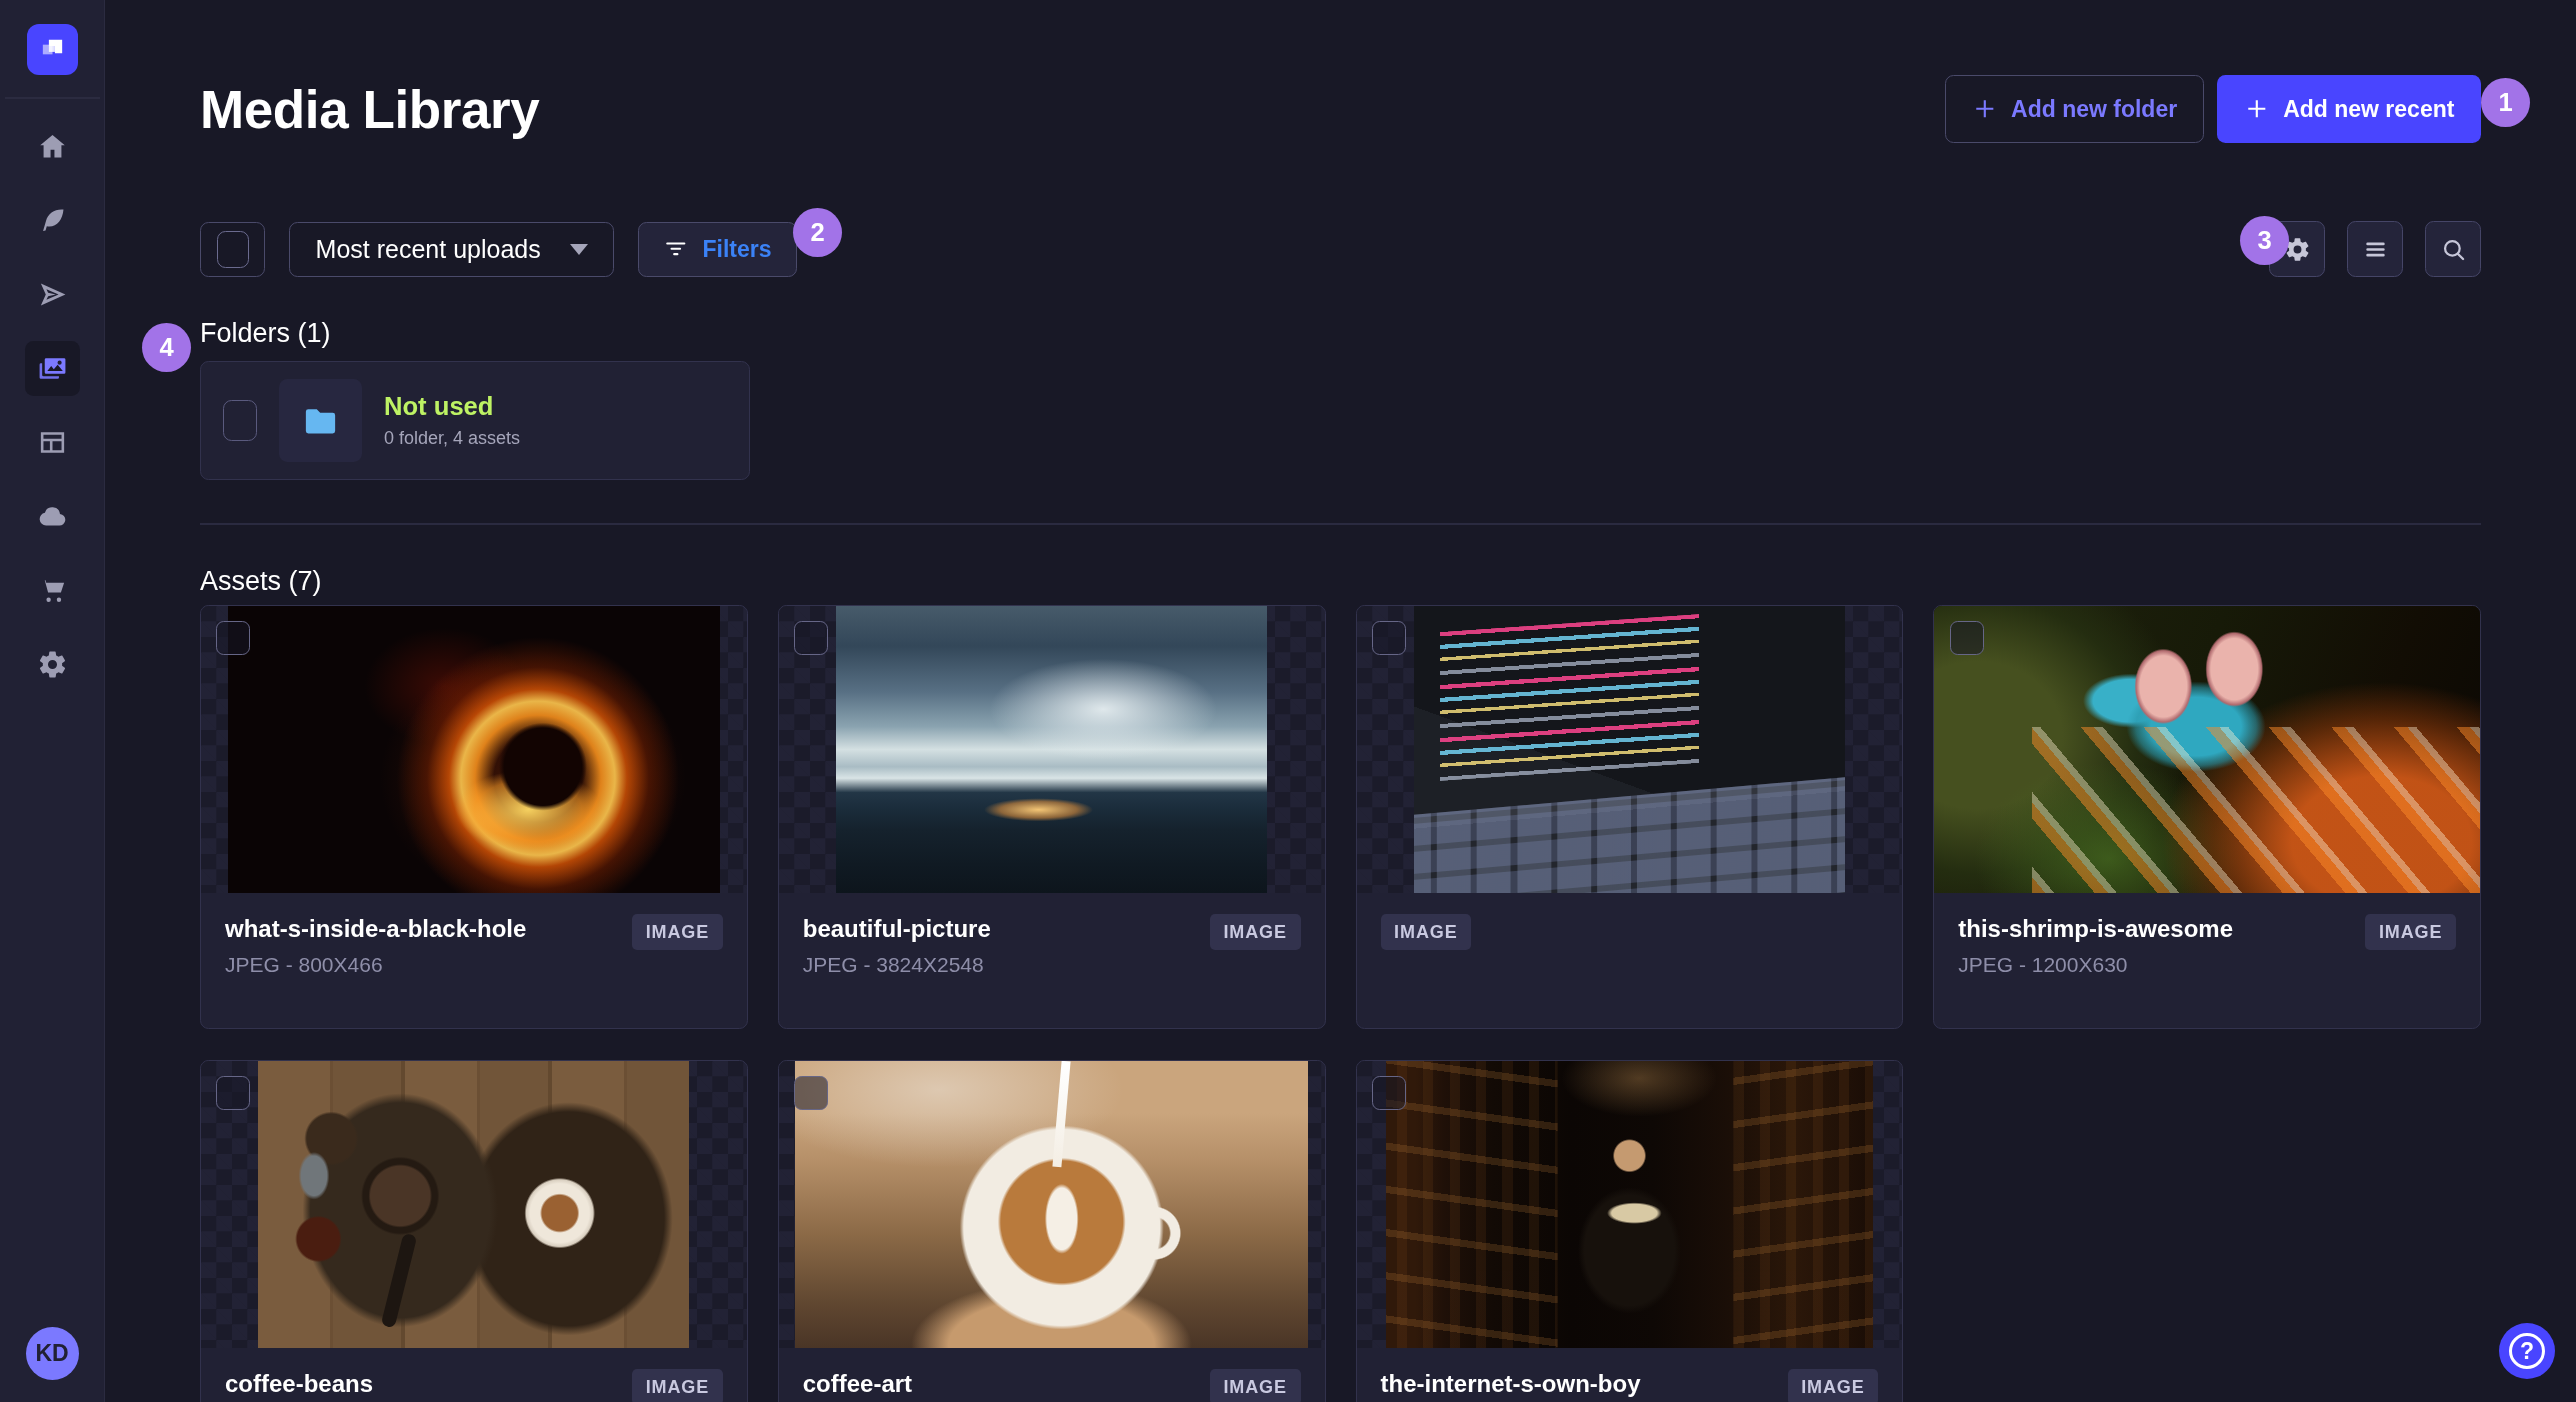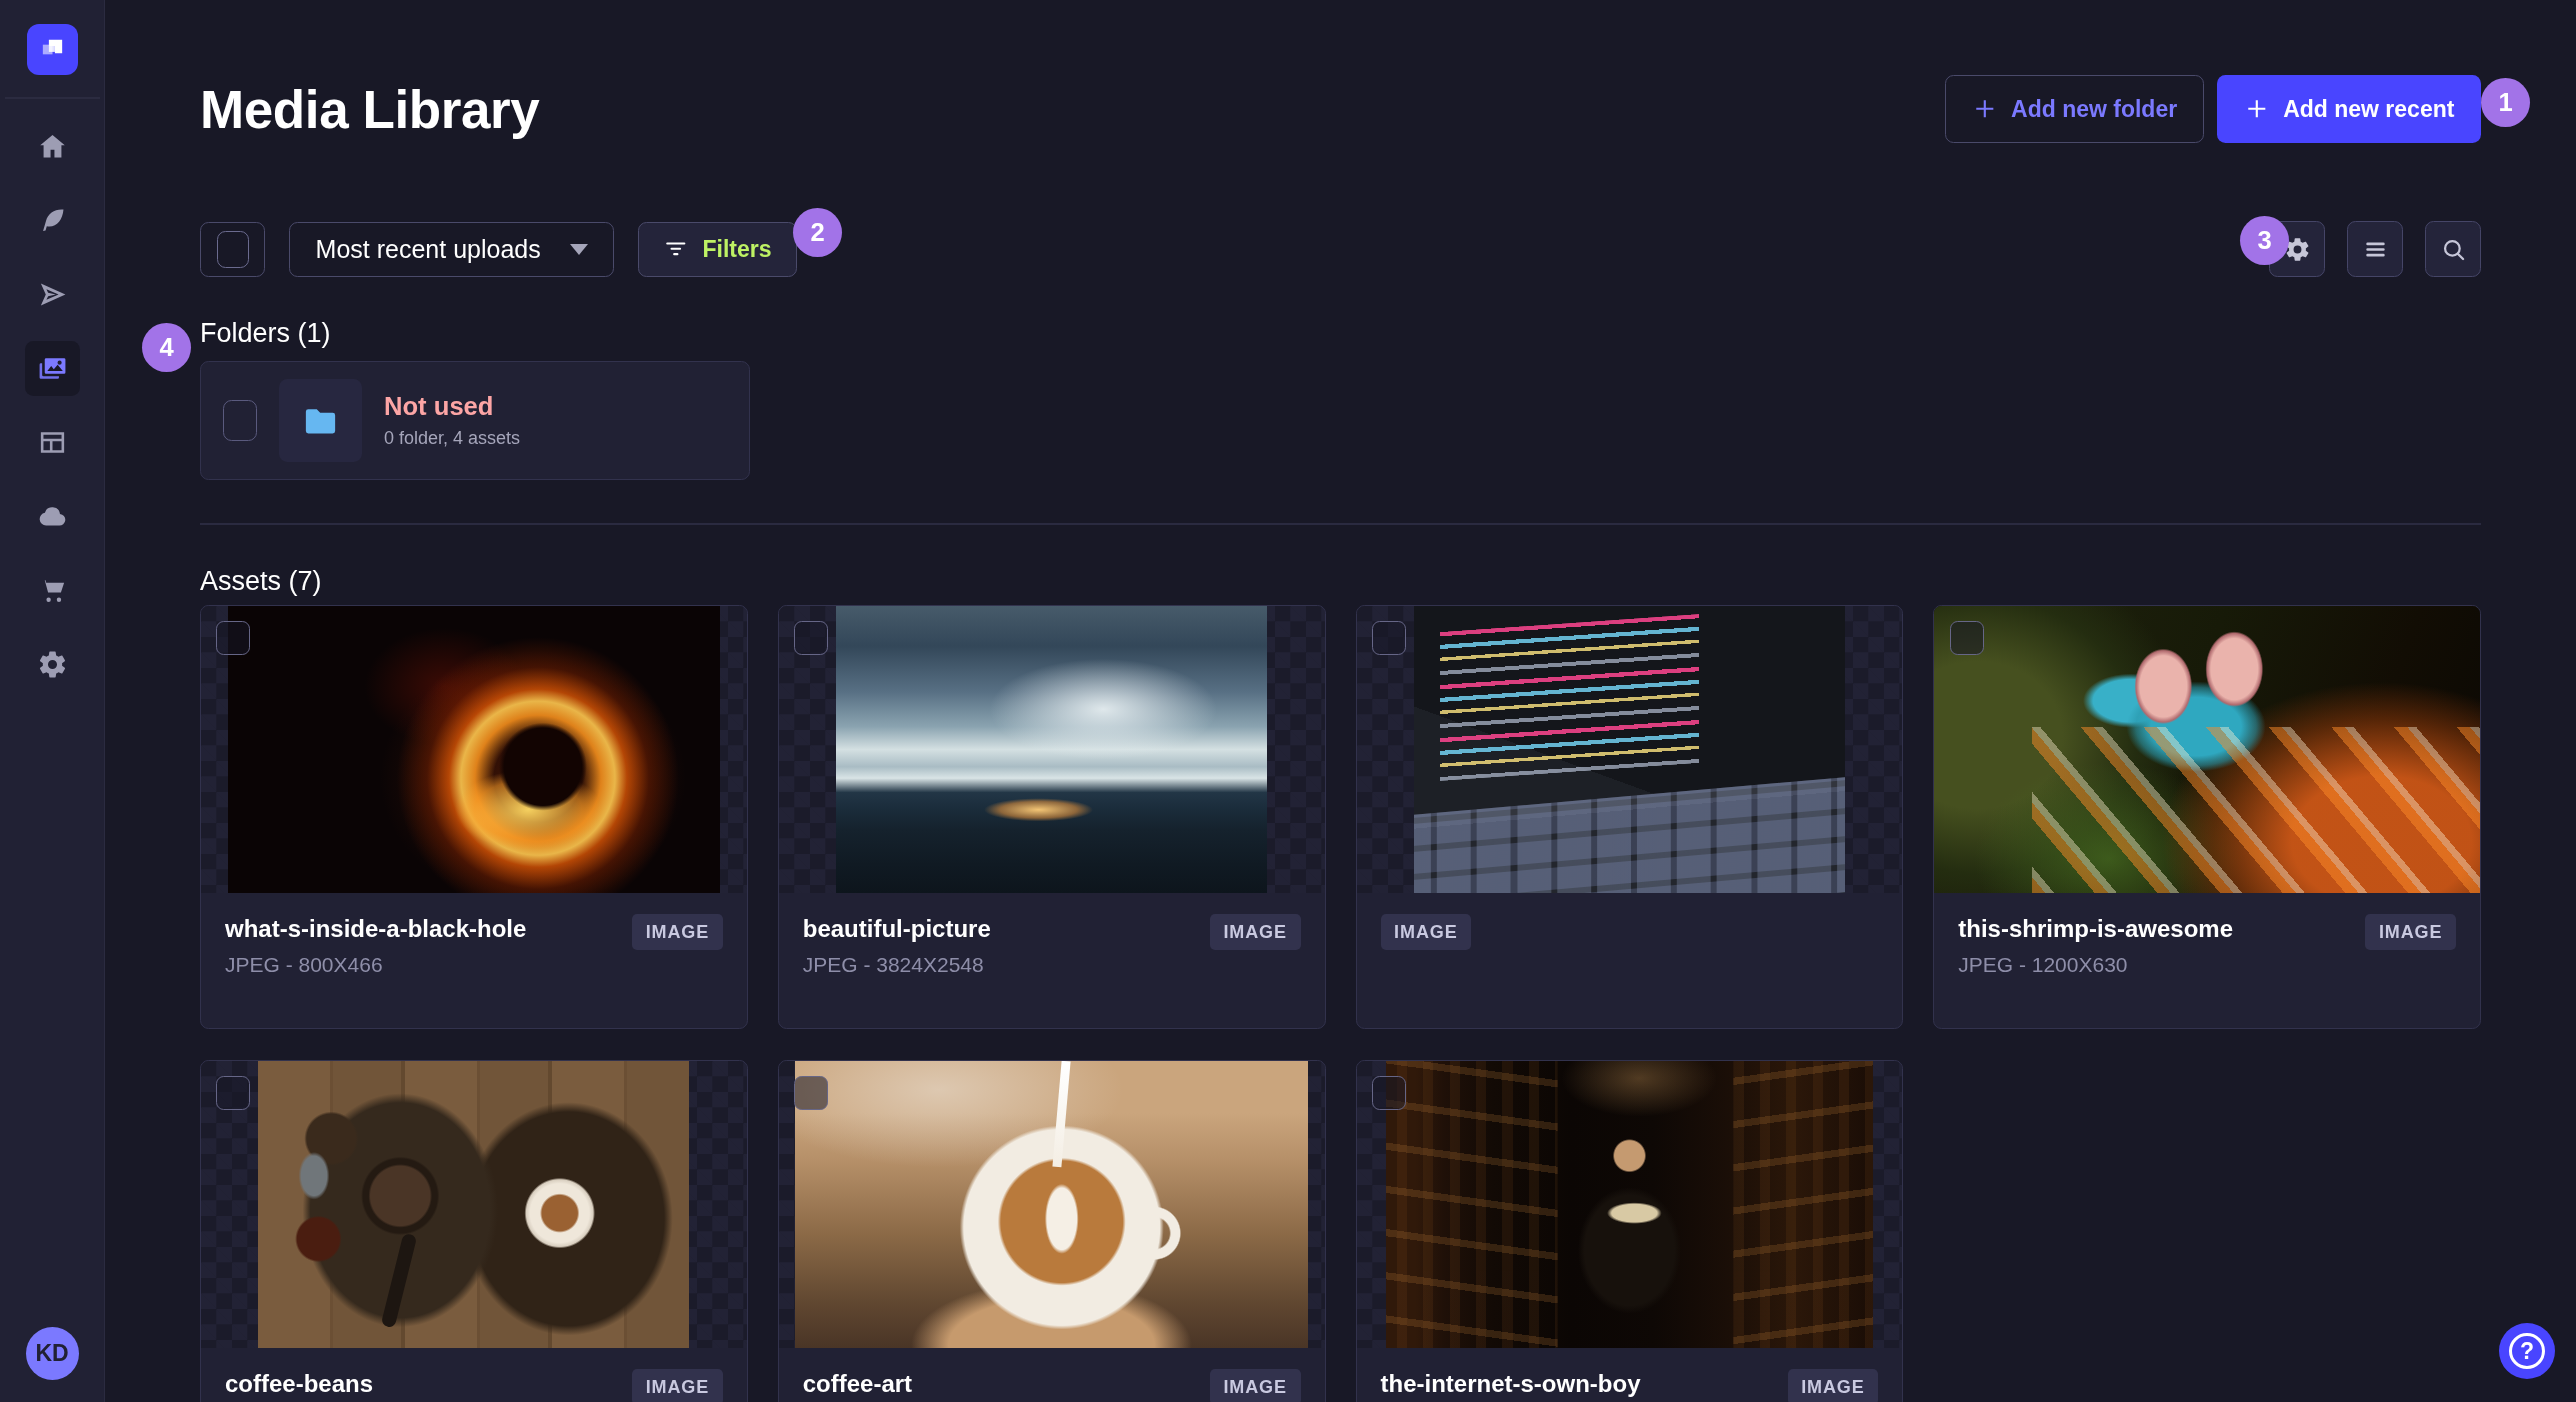--- a/index.html
+++ b/index.html
@@ -49,38 +49,38 @@
   .checkbox { width:32px; height:37px; border:1.7px solid #6b6b8f; border-radius:8.5px; background:transparent; }
   .select {
     min-width:313px; height:55px; border:1.7px solid #4a4a6a; border-radius:8.5px; padding:0 25.6px;
     display:flex; align-items:center; gap:29px; justify-content:space-between; cursor:pointer;
   }
   .select-label { font-size:25px; color:#fff; }
   .caret { width:0; height:0; border-left:9.4px solid transparent; border-right:9.4px solid transparent;
            border-top:11px solid #a5a5ba; }
   .filters-btn {
     height:55px; border:1.7px solid #4a4a6a; border-radius:8.5px; background:#24243a; padding:0 24px;
-    display:flex; align-items:center; gap:13.6px; font-size:23px; font-weight:600; color:#bef264; cursor:pointer;
+    display:flex; align-items:center; gap:13.6px; font-size:23px; font-weight:600; color:#3b82f6; cursor:pointer;
   }
   .filters-btn svg { width:25.6px; height:25.6px; }
   .toolbar-right { display:flex; align-items:center; gap:22px; }
   .icon-btn { width:56px; height:56px; border:1.7px solid #454567; border-radius:8.5px; background:#24243a;
               display:flex; align-items:center; justify-content:center; color:#c6c6d8; cursor:pointer; }
   .icon-btn svg { width:27px; height:27px; }
   
   .section-title { margin-top:41px; font-size:27px; font-weight:500; color:#fff; }
   .folder-card {
     margin-top:12px; width:550px; height:119px; background:#212134; border:1.7px solid #32324d;
     border-radius:8.5px; display:flex; align-items:center; padding:0 22px; gap:22px; cursor:pointer;
   }
   .folder-checkbox { width:34px; height:41px; border:1.7px solid #5a5a7e; border-radius:8.5px; flex-shrink:0; cursor:pointer; }
   .folder-tile { width:83px; height:83px; background:#272740; border-radius:8.5px;
                  display:flex; align-items:center; justify-content:center; flex-shrink:0; }
   .folder-tile svg { width:39px; height:39px; }
-  .folder-name { font-size:25.6px; font-weight:600; color:#fca5a5; }
+  .folder-name { font-size:25.6px; font-weight:600; color:#bef264; }
   .folder-sub { font-size:18px; color:#a5a5ba; margin-top:6.8px; }
   .hr { margin-top:43px; height:1.7px; background:#2a2a40; }
   
   .grid { margin-top:8.5px; display:grid; grid-template-columns:repeat(4,1fr); column-gap:30px; row-gap:31px; }
   .asset-card { background:#212134; border:1.7px solid #32324d; border-radius:8.5px; overflow:hidden;
                 height:424px; cursor:pointer; display:flex; flex-direction:column; }
   .thumb-wrap {
     height:287px; position:relative; display:flex; align-items:center; justify-content:center; overflow:hidden;
     background-image:
       linear-gradient(45deg,#222235 25%,transparent 25%,transparent 75%,#222235 75%),

